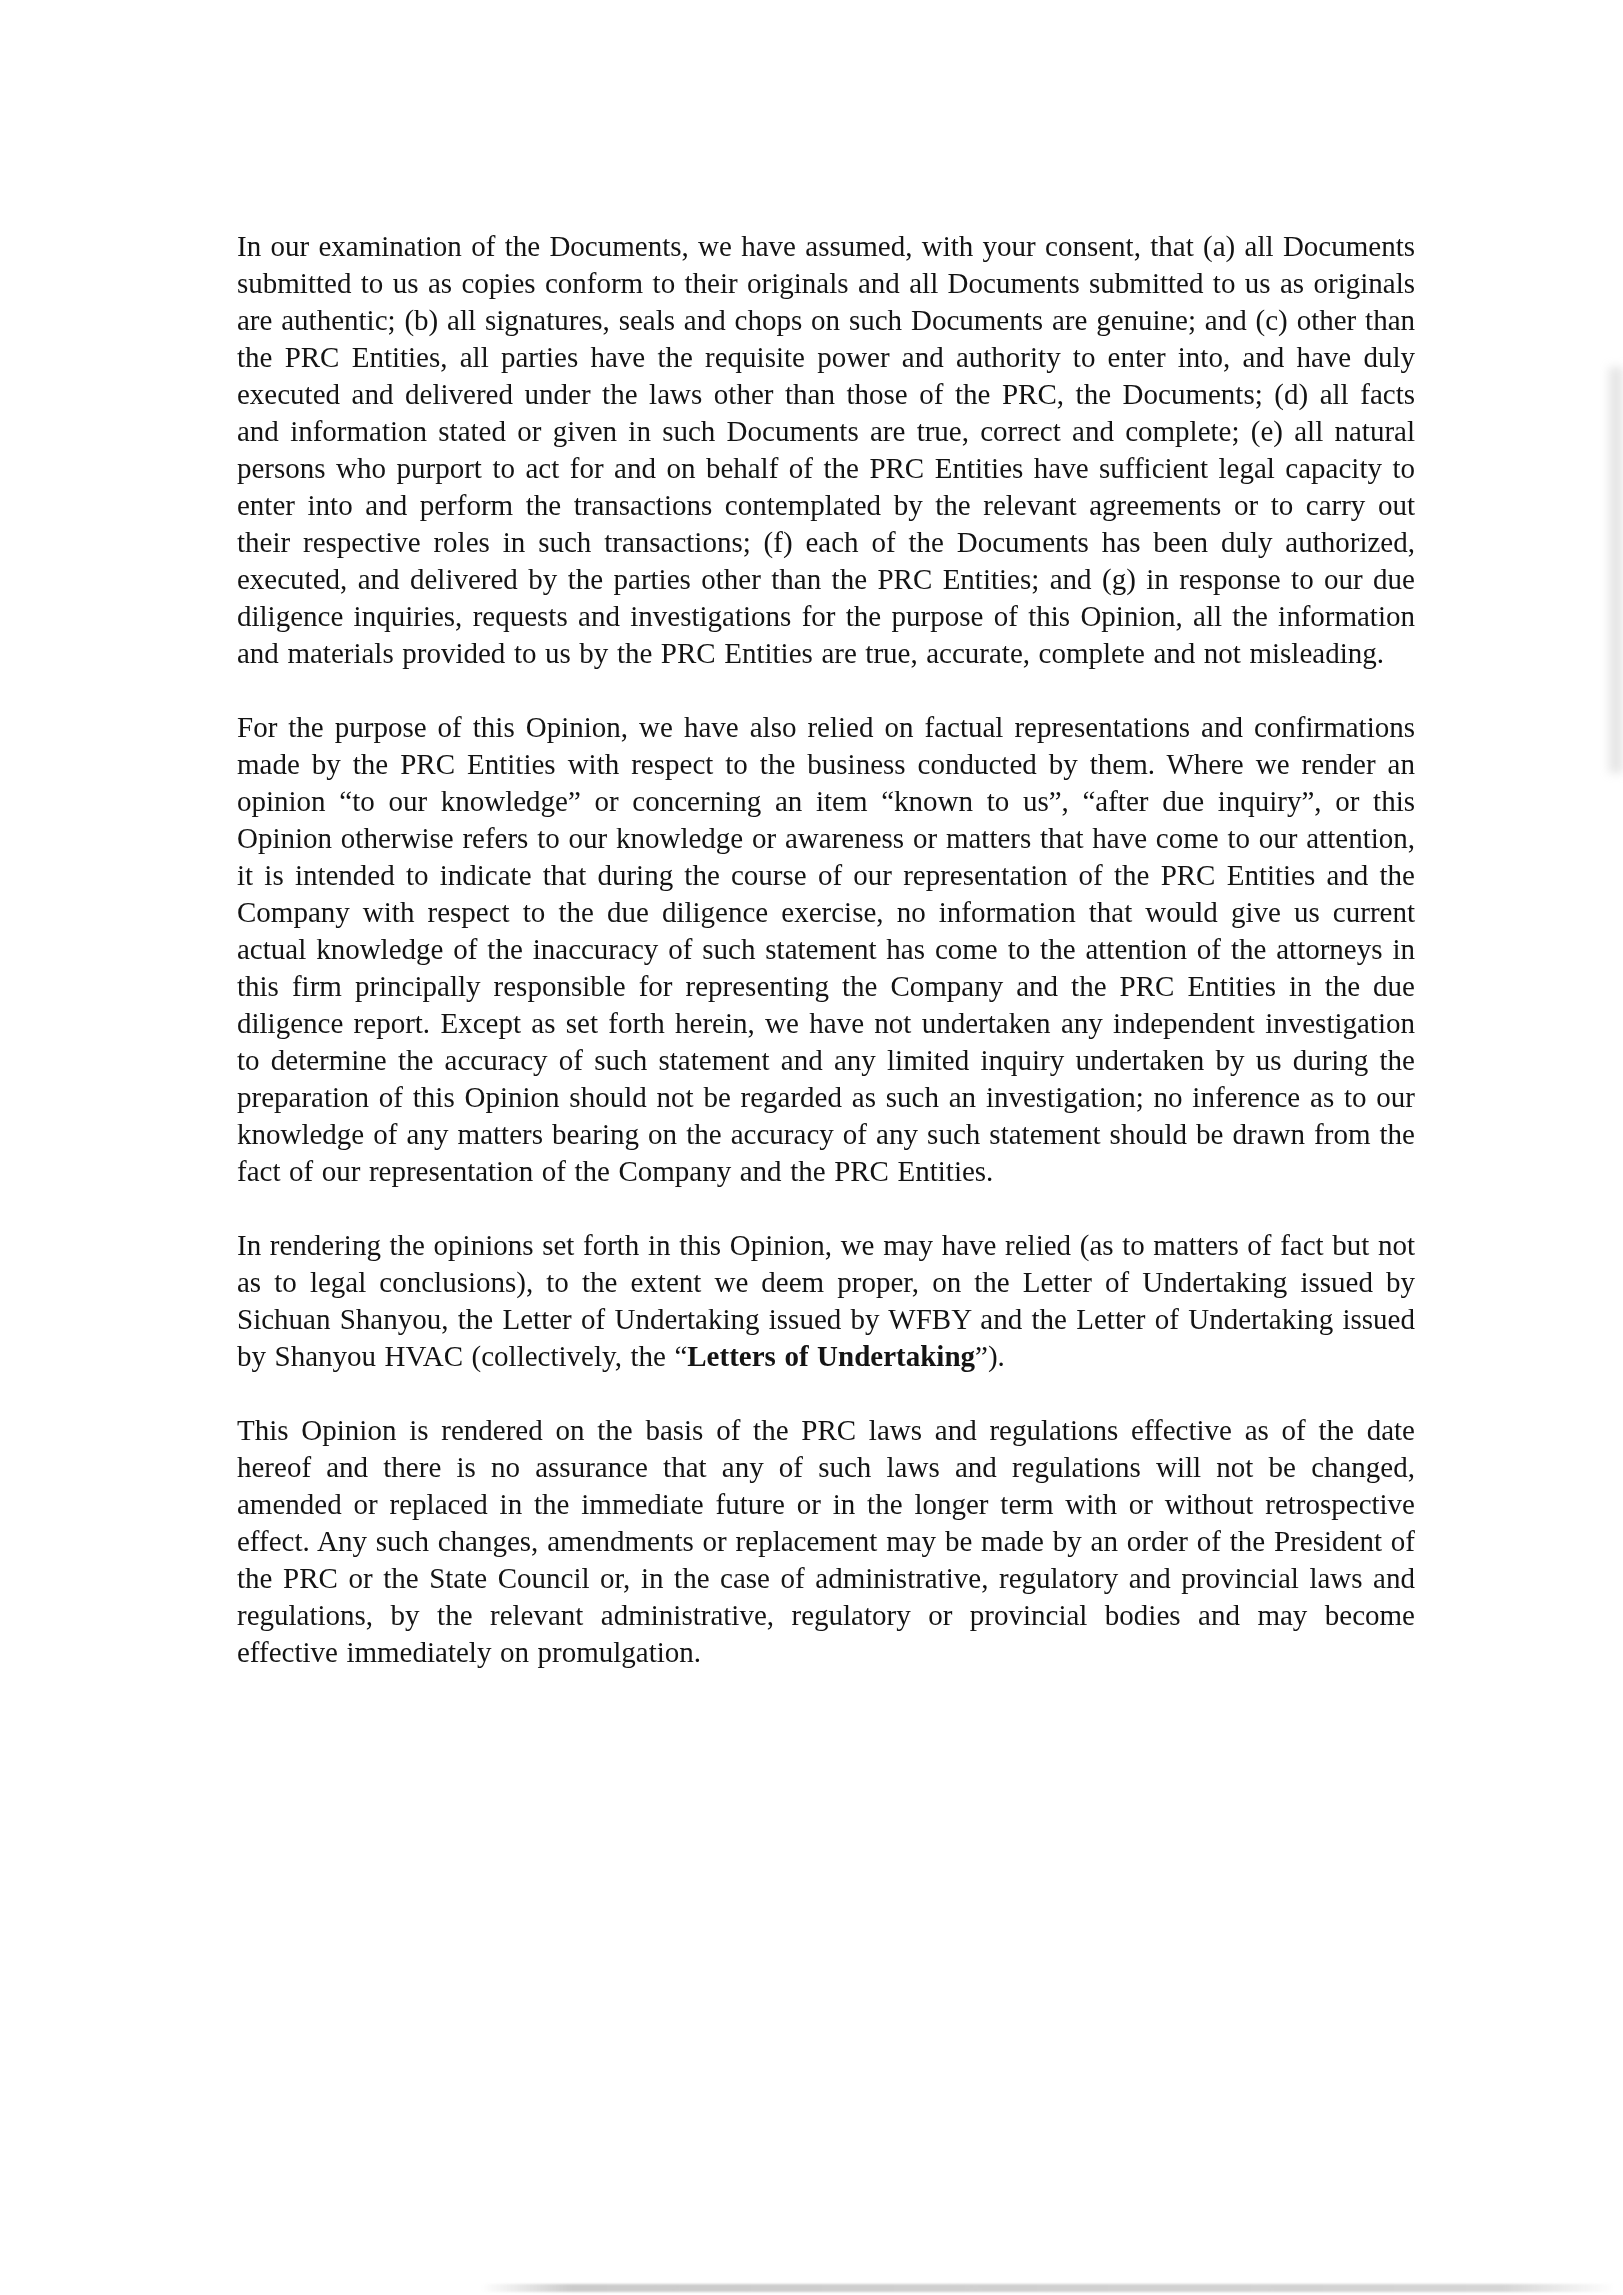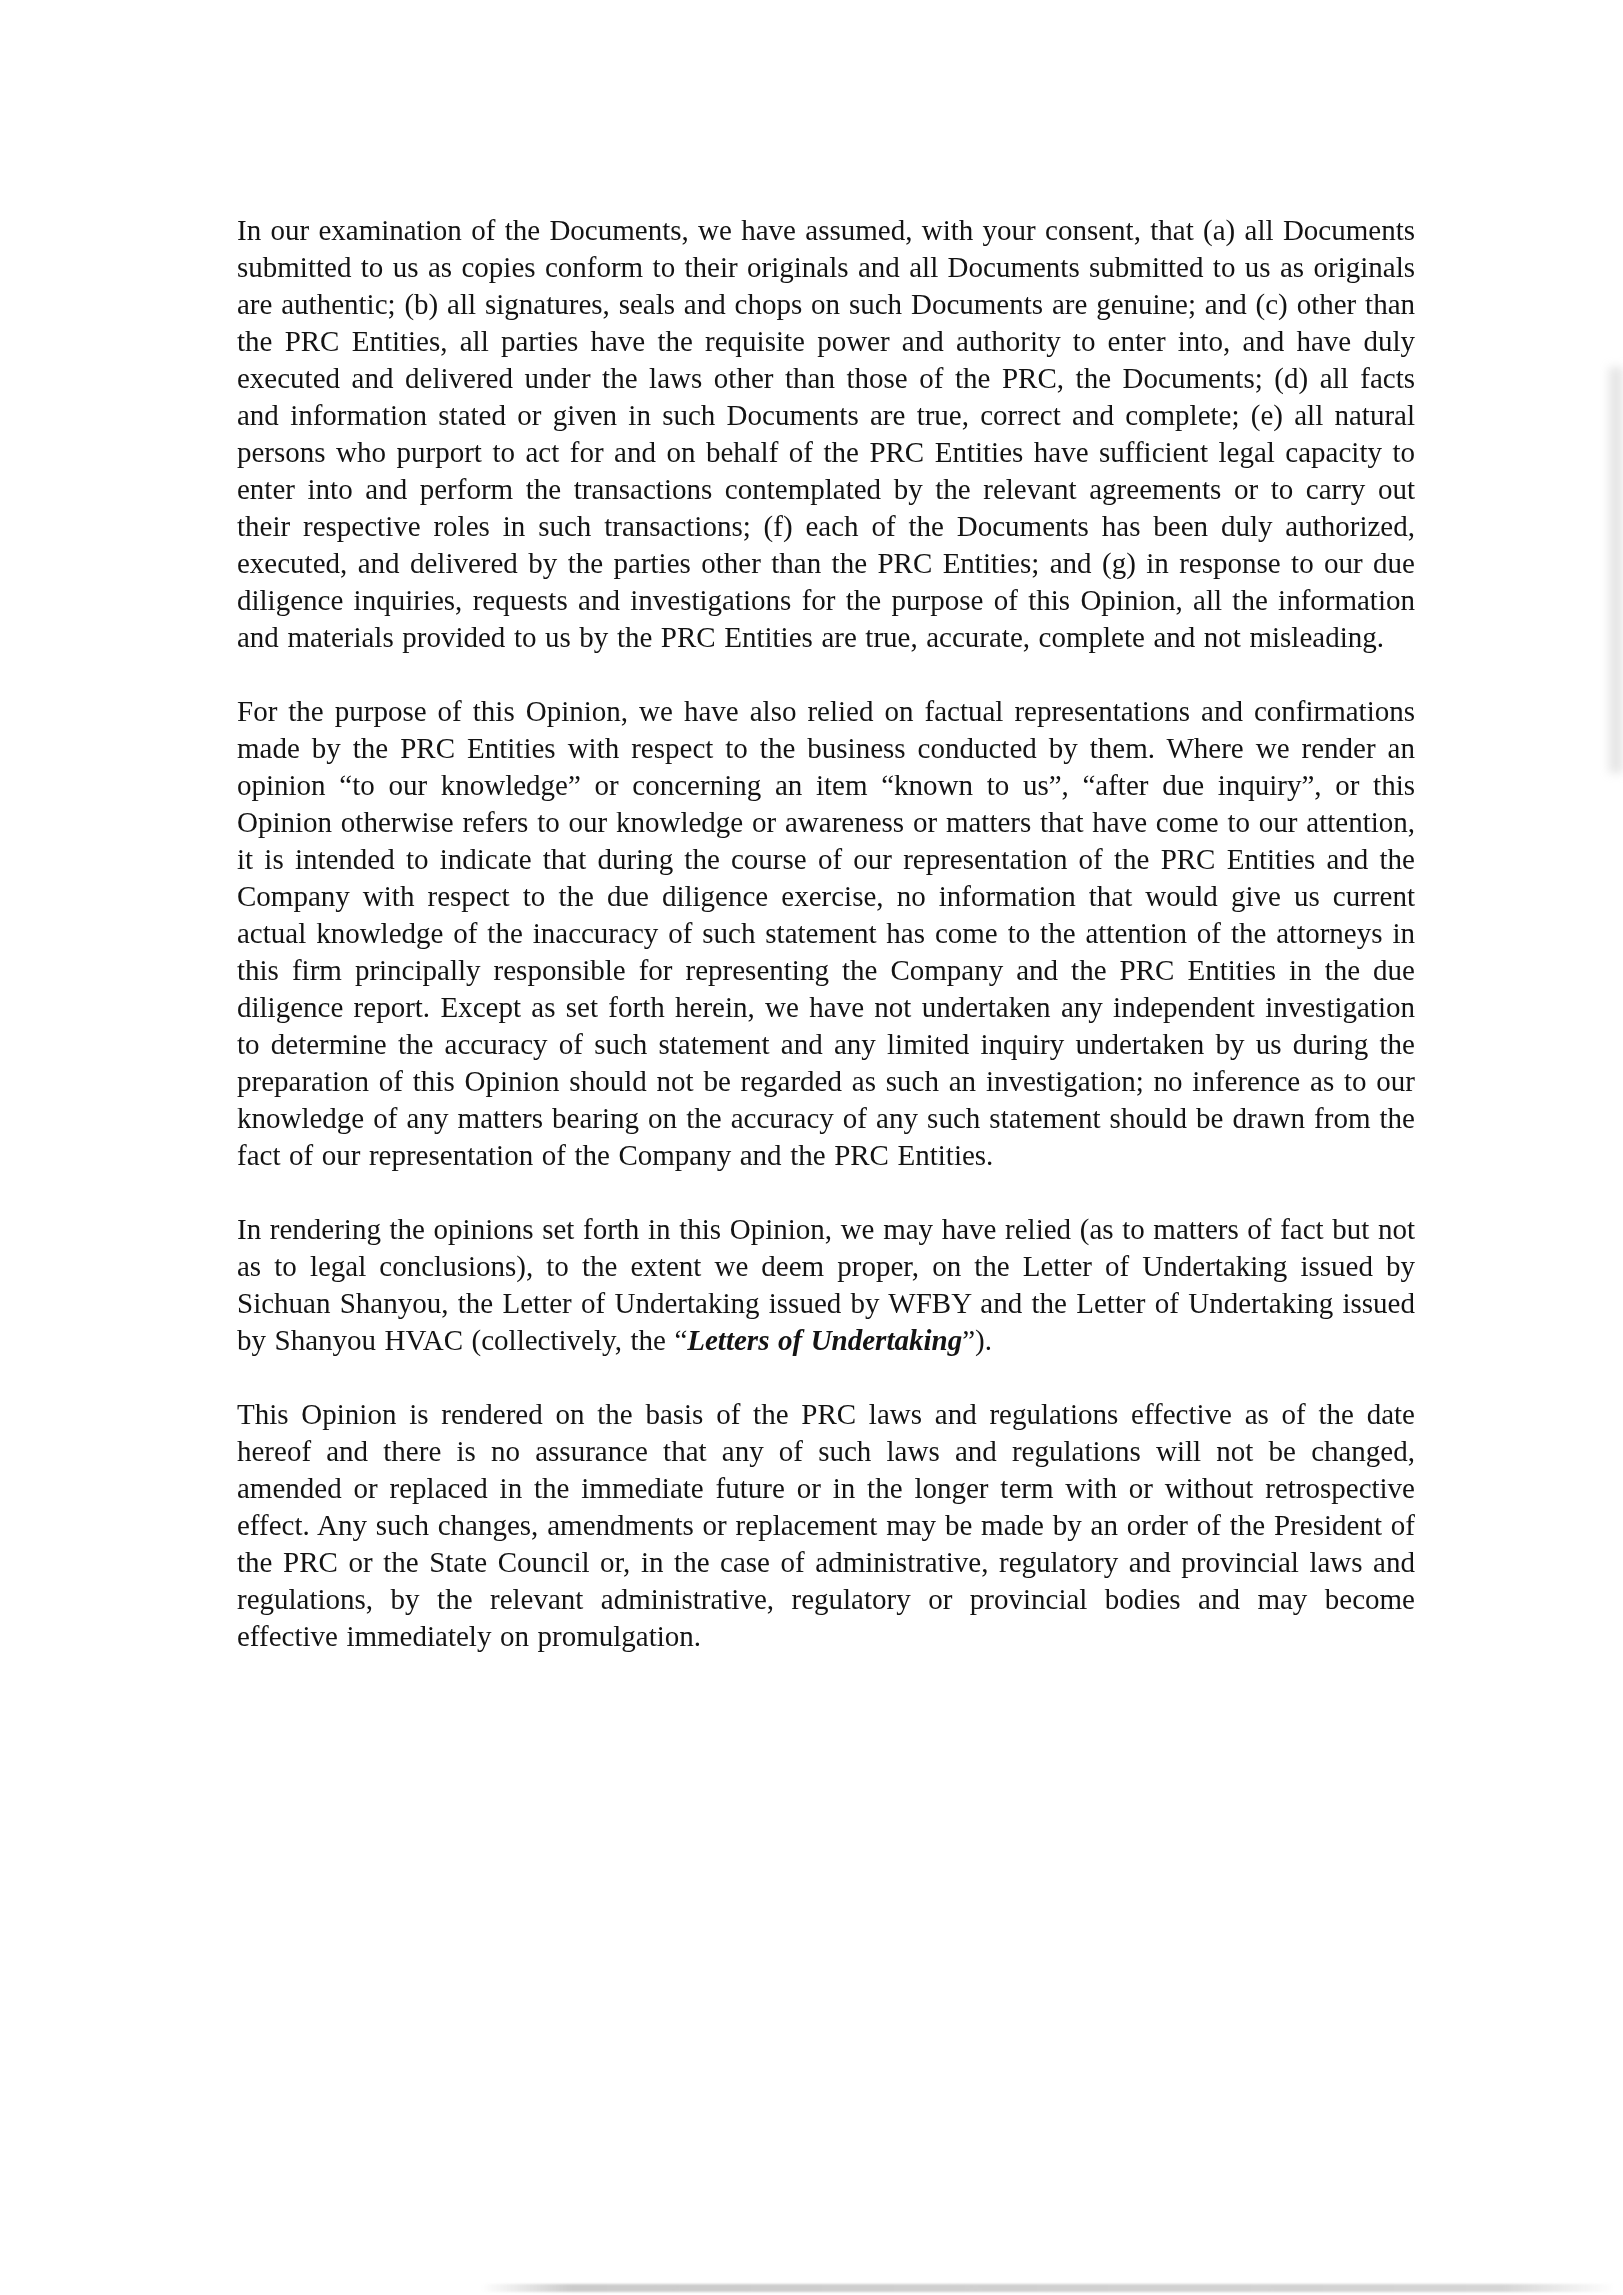--- a/index.html
+++ b/index.html
@@ -12,37 +12,36 @@
     width: 1623px;
     height: 2295px;
     background: #ffffff;
     overflow: hidden;
     font-family: "Liberation Serif", serif;
     color: #141414;
   }
   .content {
     position: absolute;
     left: 237px;
-    top: 212px;
+    top: 228px;
     width: 1178px;
   }
   .para {
     margin: 0 0 37px 0;
     font-size: 29px;
     line-height: 37px;
     text-align: justify;
     text-justify: inter-word;
     word-spacing: 1.3px;
   }
   .para:last-child {
     margin-bottom: 14px;
   }
   .bold-italic {
     font-weight: bold;
-    font-style: italic;
   }
   
   .scan-artifact-right {
     position: absolute;
     top: 367px;
     right: 0;
     width: 14.4px;
     height: 406px;
     background: rgba(160,160,160,0.28);
     filter: blur(4.6px);

